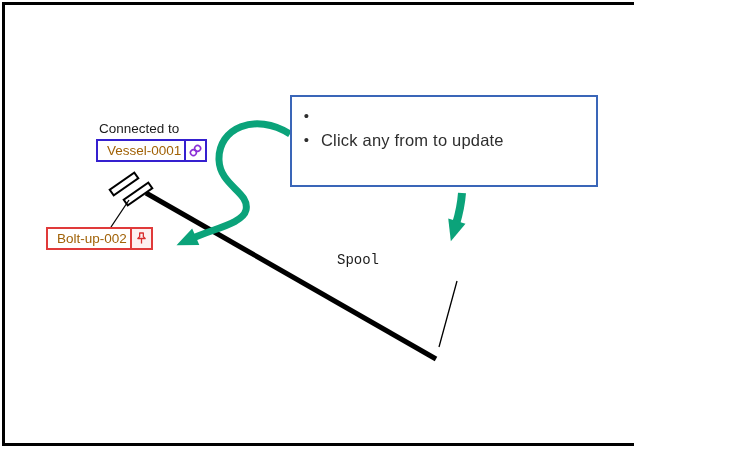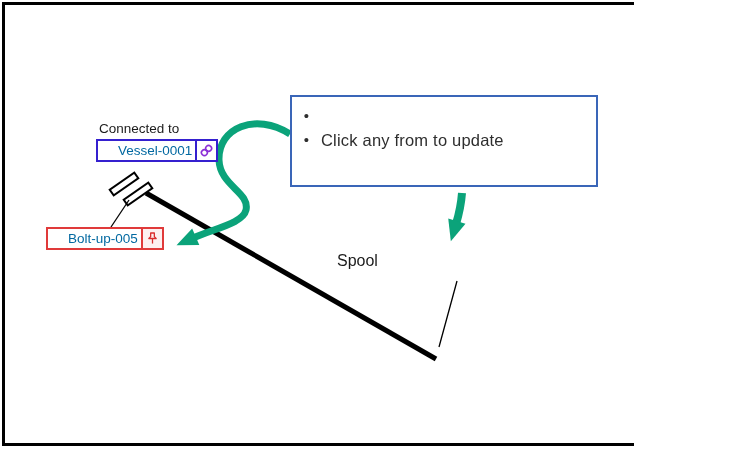--- a/index.html
+++ b/index.html
@@ -27,34 +27,34 @@
   #side-frame{left:701px;top:2px;width:70px;height:444px;}
   #scene-svg{position:absolute;left:0;top:0;}
 
   .plain-label{
     position:absolute;color:var(--ink);font-size:13.5px;line-height:1.1;white-space:nowrap;
   }
   .tagbox{
     position:absolute;display:inline-flex;align-items:stretch;background:#ffffff;
     font-size:13.5px;line-height:1;white-space:nowrap;box-sizing:border-box;
   }
-  .tagtext{padding:3px 3px 2px 20px;color:#0369a1;display:flex;align-items:center;}
+  .tagtext{padding:3px 3px 2px 9px;color:#a16207;display:flex;align-items:center;}
   .tagicon{display:flex;align-items:center;justify-content:center;width:19px;}
   .vessel-box{border:2px solid var(--vessel_border);}
   .vessel-box .tagdiv{border-left:2px solid var(--vessel_border);}
   .vessel-box .tagicon{color:var(--link_icon);}
   .bolt-box{border:2px solid var(--bolt_border);}
   .bolt-box .tagdiv{border-left:2px solid var(--bolt_border);}
   .bolt-box .tagicon{color:#d92c2c;background:var(--bolt_pin_bg);}
   .spool-box{border:2px solid var(--spool_border);background:var(--spool_box_bg);}
   .spool-box .tagdiv{border-left:2px solid var(--spool_border);}
   .spool-box .tagicon{color:#238636;background:var(--spool_pin_bg);}
 
   #spool-row{position:absolute;left:337px;top:252px;display:flex;align-items:center;}
-  #spool-prefix{color:var(--ink);font-size:16px;margin-right:4px;}
+  #spool-prefix{color:var(--ink);font-size:14px;margin-right:4px;font-family:Liberation Mono, monospace;}
   #spool-row .tagbox{position:static;}
 
   #callout{
     position:absolute;left:290px;top:95px;width:308px;height:92px;
     border:2px solid var(--callout_border);background:#ffffff;box-sizing:border-box;
     padding:8px 6px 6px 0;
   }
   .callout-item{display:flex;color:#2e2e2e;font-size:16.5px;line-height:22px;letter-spacing:.2px;}
   .callout-item + .callout-item{margin-top:2px;}
   .bullet{flex:0 0 29px;text-align:center;font-size:15px;}
@@ -98,21 +98,21 @@
       <svg width="13" height="13" viewBox="0 0 12 12">
         <g fill="none" stroke="currentColor" stroke-width="1.5" transform="rotate(45 6 6)">
           <rect x="3.3" y="0.6" width="5.4" height="5.2" rx="2.6"></rect>
           <rect x="3.3" y="6.2" width="5.4" height="5.2" rx="2.6"></rect>
         </g>
       </svg>
     </span>
   </div>
 
   <div class="tagbox bolt-box" style="left:46px;top:227px">
-    <span class="tagtext">Bolt-up-005</span>
+    <span class="tagtext">Bolt-up-002</span>
     <span class="tagdiv"></span>
     <span class="tagicon">
       <svg width="11" height="13" viewBox="0 0 12 14">
         <path d="M4 1 L8 1 L8 5 L10 7 L2 7 L4 5 Z" fill="none" stroke="currentColor" stroke-width="1.4" stroke-linejoin="round"></path>
         <line x1="6" y1="7" x2="6" y2="12.5" stroke="currentColor" stroke-width="1.4"></line>
       </svg>
     </span>
   </div>
 
   <div id="spool-row">

